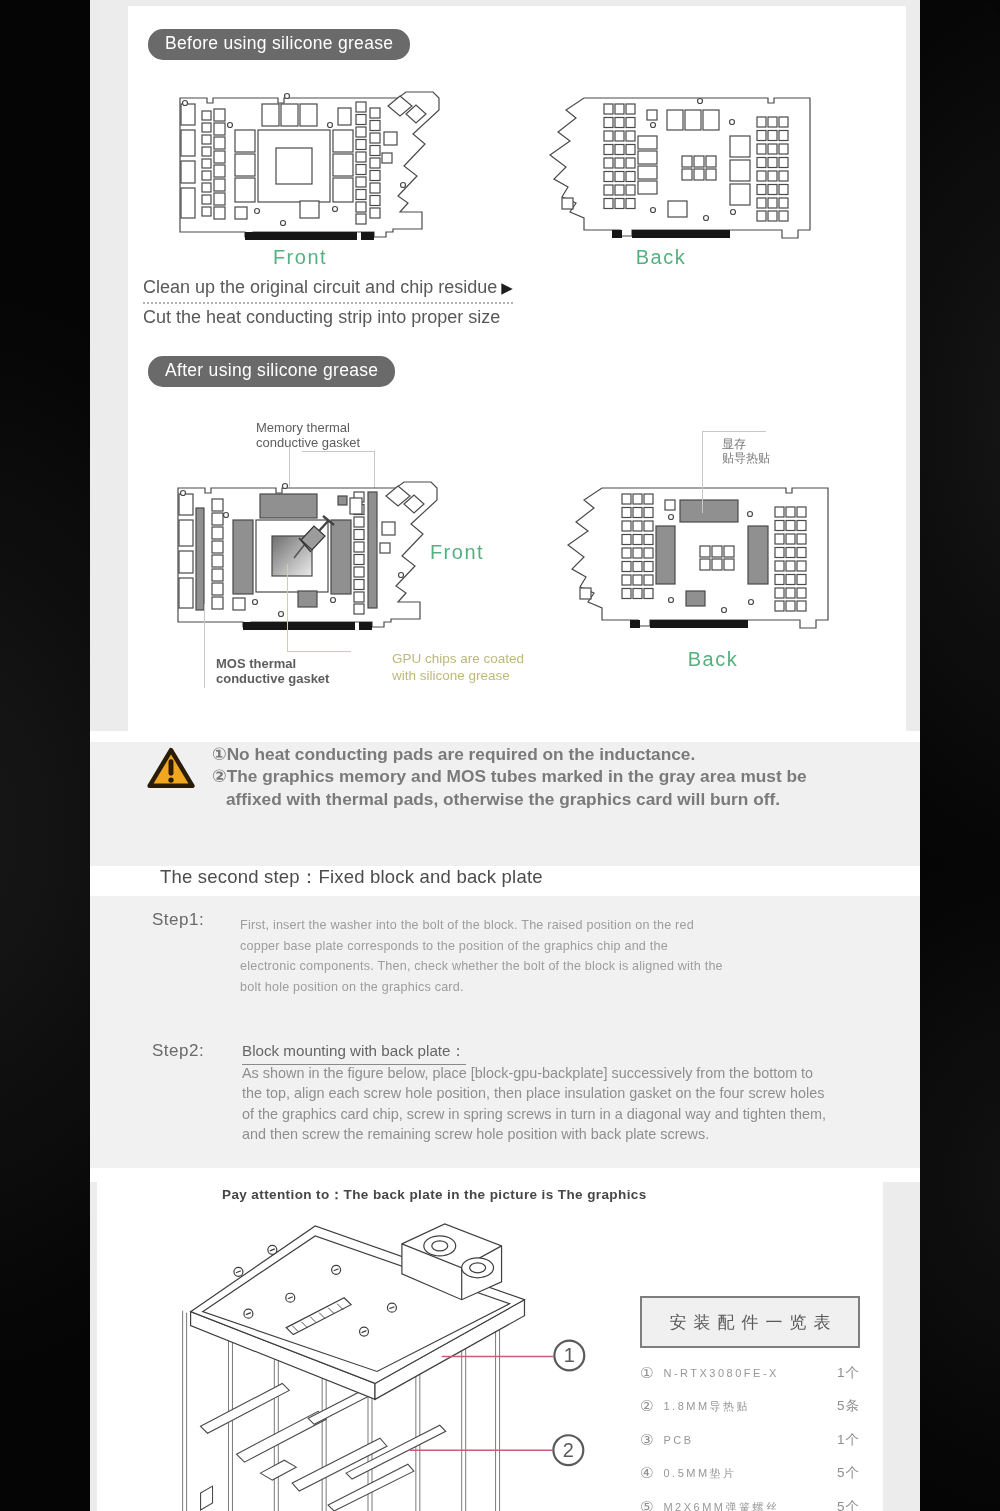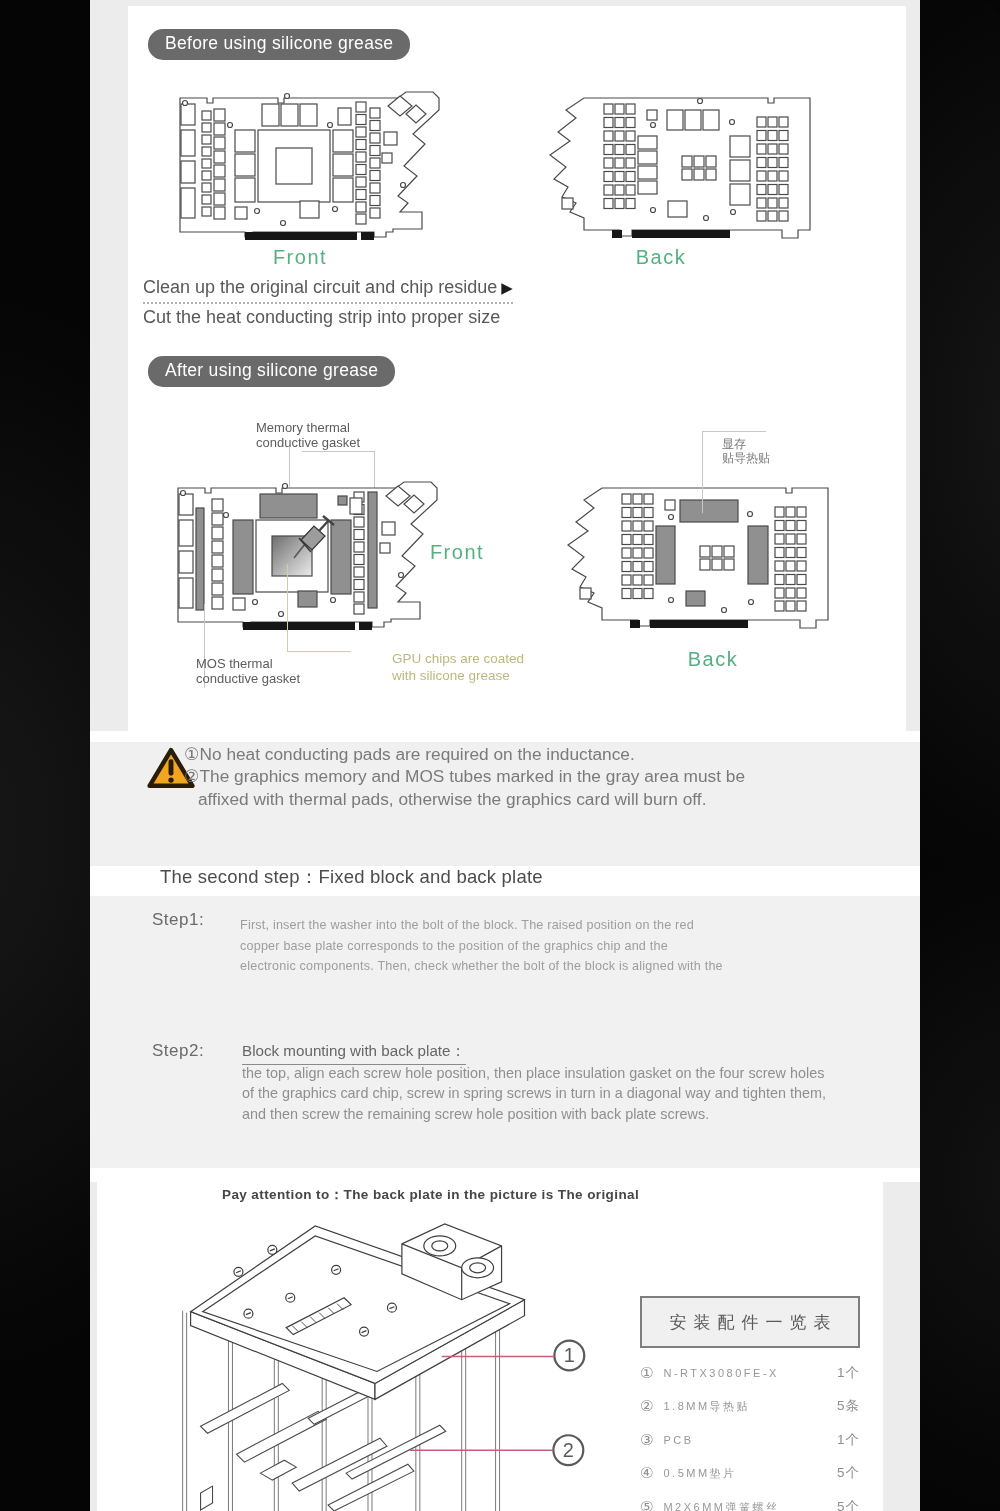--- a/index.html
+++ b/index.html
@@ -310,21 +310,21 @@
   </svg>
   <div class="abs dirlabel" style="left:407px;top:541px;">Front</div>
 
   <div class="abs leader-olive" style="left:287px;top:564px;width:1px;height:88px;"></div>
   <div class="abs leader-olive" style="left:287px;top:651px;width:64px;height:1px;"></div>
   <div class="abs ann-olive nowrap" style="left:356px;top:650px;margin-left:36px;">
     <div>GPU chips are coated</div>
     <div>with silicone grease</div>
   </div>
   <div class="abs leader" style="left:204px;top:604px;width:1px;height:84px;"></div>
-  <div class="abs ann nowrap" style="left:196px;top:656px;">
+  <div class="abs ann nowrap" style="left:216px;top:656px;font-weight:bold;">
     <div>MOS thermal</div>
     <div>conductive gasket</div>
   </div>
 
   <svg class="abs" style="left:538px;top:474px;" width="310" height="162" viewBox="0 0 310 162">
     <g stroke="#4a4a4a" stroke-width="1.2" fill="#ffffff">
       <path d="M64 14 H248 V19 H254 V14 H290 V146 H278 V154 H262 V146 H112 V152 H100 V146 H64 V134 L50 128 L56 119 L42 113 L48 103 L34 95 L46 83 L30 71 L50 57 L38 48 L56 34 L46 26 Z"></path>
       <rect x="84" y="20" width="9" height="10"></rect>
         <rect x="84" y="33.5" width="9" height="10"></rect>
         <rect x="84" y="47" width="9" height="10"></rect>
@@ -402,46 +402,48 @@
     <div>显存</div>
     <div>贴导热贴</div>
   </div>
   <div class="abs dirlabel" style="left:663px;top:648px;">Back</div>
 
   <svg class="abs" style="left:146px;top:745px;" width="50" height="46" viewBox="0 0 56 50">
     <path d="M28 5 L52 45 H4 Z" fill="#f2a51f" stroke="#2a1d05" stroke-width="5" stroke-linejoin="round"></path>
     <path d="M28 18 V31" stroke="#2a1d05" stroke-width="5.5" stroke-linecap="round" fill="none"></path>
     <circle cx="28" cy="38.5" r="3" fill="#2a1d05"></circle>
   </svg>
-  <div class="abs" style="left:184px;top:743px;">
+  <div class="abs" style="left:212px;top:743px;font-weight:bold;">
     <div class="warn-line nowrap">①No heat conducting pads are required on the inductance.</div>
     <div class="warn-line nowrap">②The graphics memory and MOS tubes marked in the gray area must be</div>
     <div class="warn-line warn-indent nowrap">affixed with thermal pads, otherwise the graphics card will burn off.</div>
   </div>
 
   <div class="abs heading nowrap" style="left:143px;top:864px;">The second step：Fixed block and back plate</div>
 
   <div class="abs step-label nowrap" style="left:152px;top:910px;">Step1:</div>
   <div class="abs" style="left:240px;top:915px;">
     <div class="step1-line nowrap">First, insert the washer into the bolt of the block. The raised position on the red</div>
     <div class="step1-line nowrap">copper base plate corresponds to the position of the graphics chip and the</div>
     <div class="step1-line nowrap">electronic components. Then, check whether the bolt of the block is aligned with the</div>
+    <div class="step1-line nowrap">bolt hole position on the graphics card.</div>
   </div>
 
   <div class="abs step-label nowrap" style="left:152px;top:1041px;">Step2:</div>
   <div class="abs nowrap" style="left:242px;top:1041px;">
     <span class="step2-title">Block mounting with back plate：</span>
   </div>
   <div class="abs" style="left:242px;top:1063px;">
+    <div class="step2-line nowrap">As shown in the figure below, place [block-gpu-backplate] successively from the bottom to</div>
     <div class="step2-line nowrap">the top, align each screw hole position, then place insulation gasket on the four screw holes</div>
     <div class="step2-line nowrap">of the graphics card chip, screw in spring screws in turn in a diagonal way and tighten them,</div>
     <div class="step2-line nowrap">and then screw the remaining screw hole position with back plate screws.</div>
   </div>
 
-  <div class="abs note nowrap" style="left:222px;top:1186px;">Pay attention to：The back plate in the picture is The original</div>
+  <div class="abs note nowrap" style="left:222px;top:1186px;">Pay attention to：The back plate in the picture is The graphics</div>
 
   <svg class="abs" style="left:140px;top:1212px;" width="460" height="299" viewBox="0 0 460 300">
     <g stroke="#6a6a6a" stroke-width="0.9" fill="none">
       <path d="M42 99 V300"></path>
         <path d="M46 101 V300"></path>
         <path d="M88 116 V300"></path>
         <path d="M92 118 V300"></path>
       <path d="M134 133 V300"></path>
         <path d="M138 135 V300"></path>
         <path d="M182 151 V300"></path>

